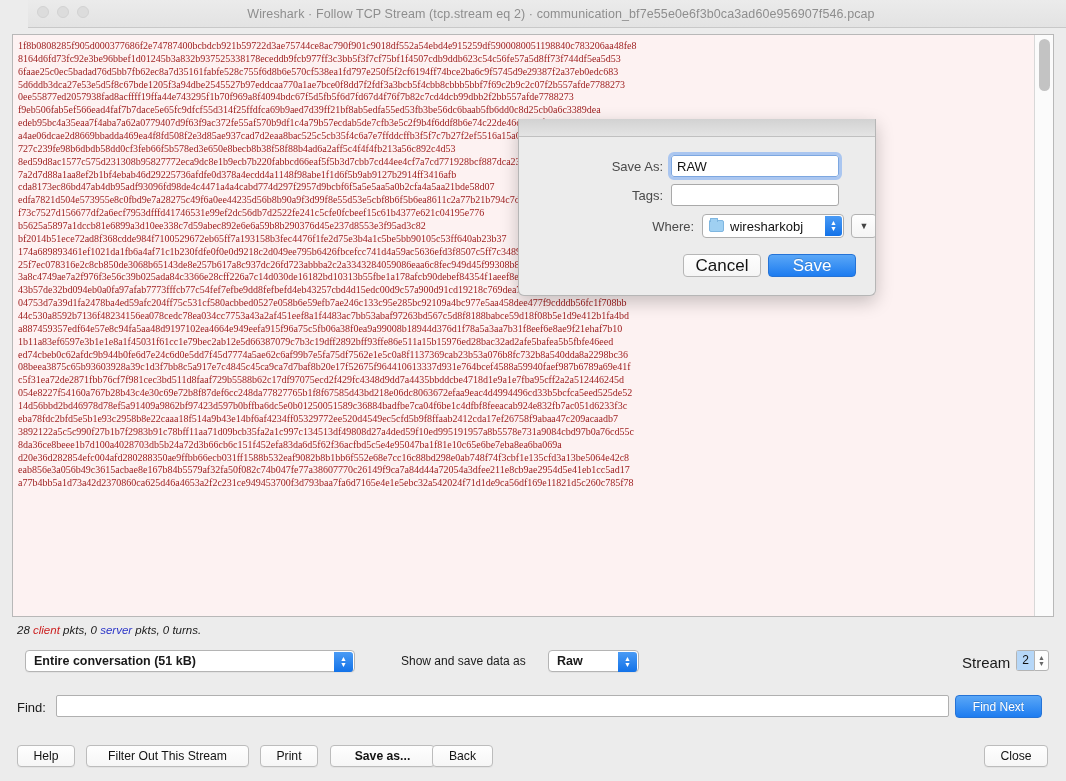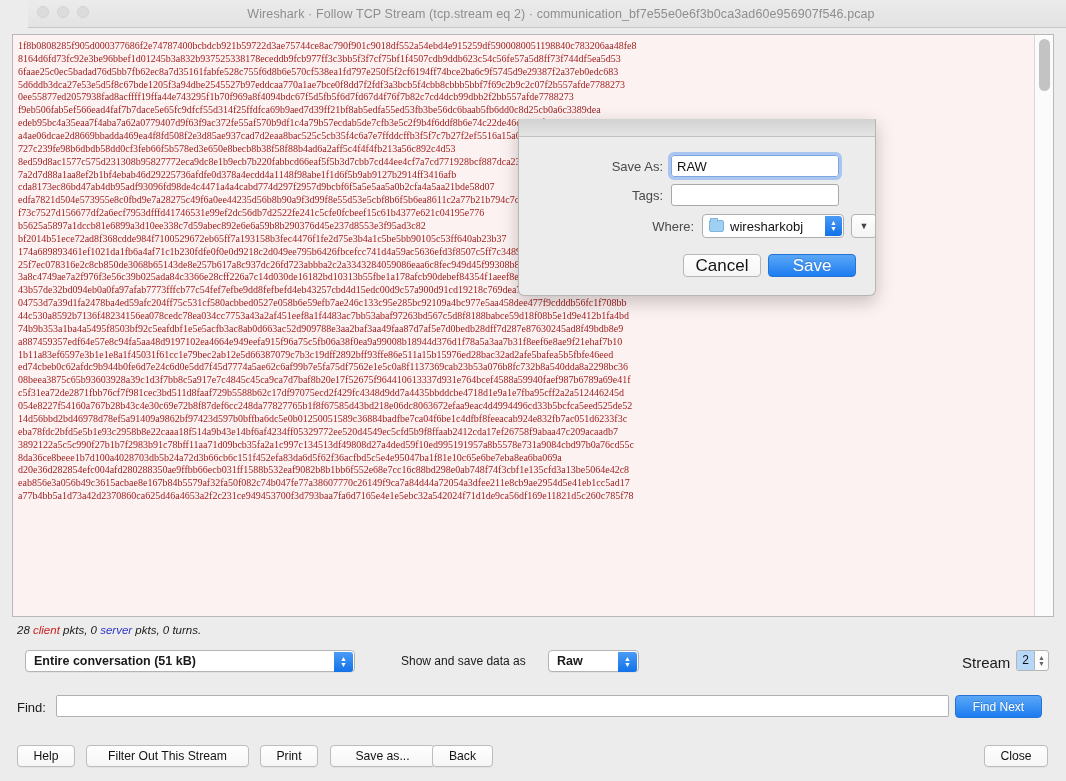--- a/index.html
+++ b/index.html
@@ -205,21 +205,21 @@
     border-radius: 4px;
     font-size: 12.2px;
     color: #131313;
     display: flex; align-items: center; justify-content: center;
     box-shadow: 0 1px 0 rgba(0,0,0,0.04);
     white-space: nowrap;
   }
   #btn-help        { left: 17px;  top: 745px; width: 58px; }
   #btn-filter-out  { left: 86px;  top: 745px; width: 163px; }
   #btn-print       { left: 260px; top: 745px; width: 58px; }
-  #btn-save-as     { left: 330px; top: 745px; width: 105px; }
+  #btn-save-as     { left: 330px; top: 745px; width: 105px; font-weight: bold; }
   #btn-back        { left: 432px; top: 745px; width: 61px; }
   #btn-close       { left: 984px; top: 745px; width: 64px; }
 
   
   .sheet {
     position: absolute;
     left: 518px; top: 119px;
     width: 358px; height: 177px;
     background: #ececec;
     border: 1px solid #b6b6b6;
@@ -368,21 +368,20 @@
         <div class="hexline">edfa7821d504e573955e8c0fbd9e7a28275c49f6a0ee44235d56b8b90a9f3d99f8e55d53e5cbf8b6f5b6ea8611c2a77b21b794c7d5</div>
         <div class="hexline">f73c7527d156677df2a6ecf7953dfffd41746531e99ef2dc56db7d2522fe241c5cfe0fcbeef15c61b4377e621c04195e776</div>
         <div class="hexline">b5625a5897a1dccb81e6899a3d10ee338c7d59abec892e6e6a59b8b290376d45e237d8553e3f95ad3c82</div>
         <div class="hexline">bf2014b51ece72ad8f368cdde984f7100529672eb65ff7a193158b3fec4476f1fe2d75e3b4a1c5be5bb90105c53ff640ab23b37</div>
         <div class="hexline">174a689893461ef1021da1fb6a4af71c1b230fdfe0f0e0d9218c2d049ee795b6426fbcefcc741d4a59ac5636efd3f8507c5ff7c348911b7178fc7a7c27b9d4d1</div>
         <div class="hexline">25f7ec078316e2c8cb850de3068b65143de8e257b617a8c937dc26fd723abbba2c2a3343284059086eaa6c8fec949d45f99308b82ade5ddd34f25b3b2fa775a7</div>
         <div class="hexline">3a8c4749ae7a2f976f3e56c39b025ada84c3366e28cff226a7c14d030de16182bd10313b55fbe1a178afcb90debef84354f1aeef8e2288953fa5ddc577e2540e</div>
         <div class="hexline">43b57de32bd094eb0a0fa97afab7773fffcb77c54fef7efbe9dd8fefbefd4eb43257cbd4d15edc00d9c57a900d91cd19218c769dea781a2f8fb8839a1095579c</div>
         <div class="hexline">04753d7a39d1fa2478ba4ed59afc204ff75c531cf580acbbed0527e058b6e59efb7ae246c133c95e285bc92109a4bc977e5aa458dee477f9cdddb56fc1f708bb</div>
         <div class="hexline">44c530a8592b7136f48234156ea078cedc78ea034cc7753a43a2af451eef8a1f4483ac7bb53abaf97263bd567c5d8f8188babce59d18f08b5e1d9e412b1fa4bd</div>
-        <div class="hexline">74b9b353a1ba4a5495f8503bf92c5eafdbf1e5e5acfb3ac8ab0d663ac52d909788e3aa2baf3aa49faa87d7af5e7d0bedb28dff7d287e87630245ad8f49bdb8e9</div>
         <div class="hexline">a887459357edf64e57e8c94fa5aa48d9197102ea4664e949eefa915f96a75c5fb06a38f0ea9a99008b18944d376d1f78a5a3aa7b31f8eef6e8ae9f21ehaf7b10</div>
         <div class="hexline">1b11a83ef6597e3b1e1e8a1f45031f61cc1e79bec2ab12e5d66387079c7b3c19dff2892bff93ffe86e511a15b15976ed28bac32ad2afe5bafea5b5fbfe46eed</div>
         <div class="hexline">ed74cbeb0c62afdc9b944b0fe6d7e24c6d0e5dd7f45d7774a5ae62c6af99b7e5fa75df7562e1e5c0a8f1137369cab23b53a076b8fc732b8a540dda8a2298bc36</div>
         <div class="hexline">08beea3875c65b93603928a39c1d3f7bb8c5a917e7c4845c45ca9ca7d7baf8b20e17f52675f964410613337d931e764bcef4588a59940faef987b6789a69e41f</div>
         <div class="hexline">c5f31ea72de2871fbb76cf7f981cec3bd511d8faaf729b5588b62c17df97075ecd2f429fc4348d9dd7a4435bbddcbe4718d1e9a1e7fba95cff2a2a512446245d</div>
         <div class="hexline">054e8227f54160a767b28b43c4e30c69e72b8f87def6cc248da77827765b1f8f67585d43bd218e06dc8063672efaa9eac4d4994496cd33b5bcfca5eed525de52</div>
         <div class="hexline">14d56bbd2bd46978d78ef5a91409a9862bf97423d597b0bffba6dc5e0b01250051589c36884badfbe7ca04f6be1c4dfbf8feeacab924e832fb7ac051d6233f3c</div>
         <div class="hexline">eba78fdc2bfd5e5b1e93c2958b8e22caaa18f514a9b43e14bf6af4234ff05329772ee520d4549ec5cfd5b9f8ffaab2412cda17ef26758f9abaa47c209acaadb7</div>
         <div class="hexline">3892122a5c5c990f27b1b7f2983b91c78bff11aa71d09bcb35fa2a1c997c134513df49808d27a4ded59f10ed995191957a8b5578e731a9084cbd97b0a76cd55c</div>
         <div class="hexline">8da36ce8beee1b7d100a4028703db5b24a72d3b66cb6c151f452efa83da6d5f62f36acfbd5c5e4e95047ba1f81e10c65e6be7eba8ea6ba069a</div>

